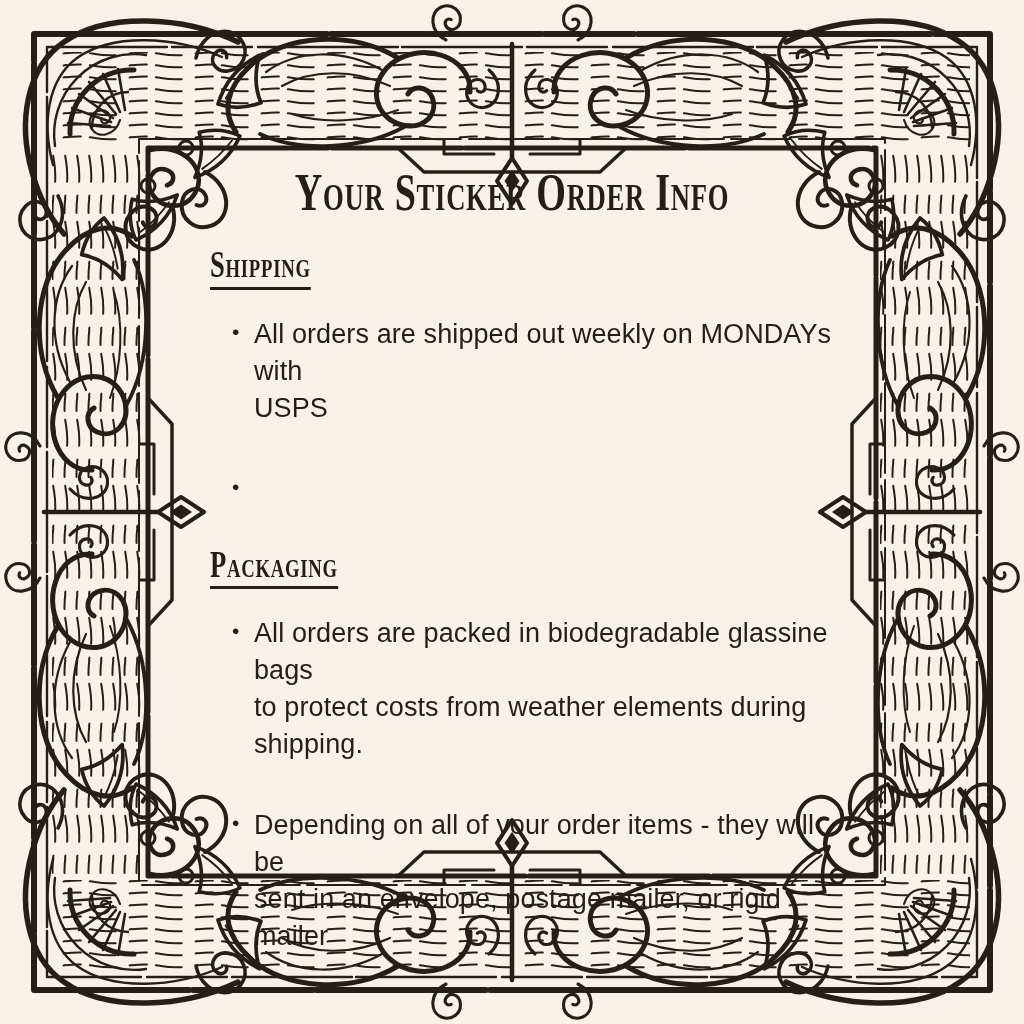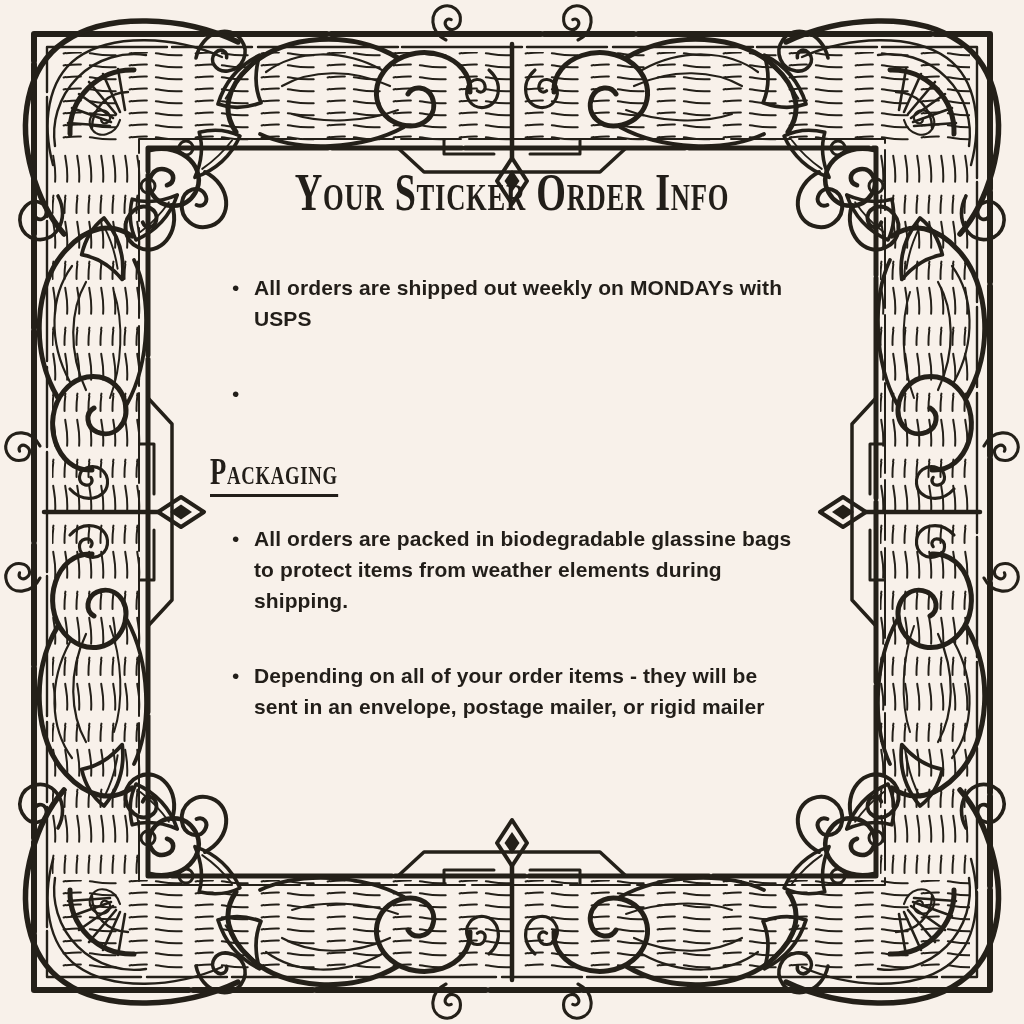--- a/index.html
+++ b/index.html
@@ -23,23 +23,22 @@
     display:inline-block;margin:0;
     font-family:"Liberation Serif",serif;font-variant:small-caps;font-weight:700;
     font-size:37px;line-height:1.02;letter-spacing:1px;
     border-bottom:3px solid #221e19;padding-bottom:3px;
     transform:scaleX(.72);transform-origin:left center;
   }
   .list{list-style:none;margin:26px 0 0 0;padding:0;}
   .item{display:flex;margin:0 0 44px 0;padding-left:22px;}
   .dot{flex:0 0 22px;width:22px;font-size:21px;line-height:31px;}
   .item-text{
-    font-size:21px;line-height:31px;letter-spacing:.1px;
+    font-size:27px;line-height:37px;letter-spacing:.1px;
     white-space:pre-line;
-    font-weight:bold;
   }
   .section-packaging{margin-top:18px;}
 </style>
 </head>
 <body>
 
 <div class="canvas">
 
   <svg class="frame-svg" viewBox="0 0 1024 1024" aria-hidden="true">
     <defs>
@@ -125,41 +124,44 @@
       <use href="#cornerTL" transform="translate(0,1024) scale(1,-1)"></use>
       <use href="#cornerTL" transform="translate(1024,1024) scale(-1,-1)"></use>
     </g>
   </svg>
 
   <h1 class="title">Your Sticker Order Info</h1>
 
   <main class="content">
 
     <section class="section-shipping">
+      <div class="heading-wrap">
+        <h2 class="heading">Shipping</h2>
+      </div>
       <ul class="list">
         <li class="item">
           <span class="dot">•</span>
           <span class="item-text">All orders are shipped out weekly on MONDAYs with
 USPS</span>
         </li>
         <li class="item">
           <span class="dot">•</span>
         </li>
       </ul>
     </section>
 
     <section class="section-packaging">
       <div class="heading-wrap">
         <h2 class="heading">Packaging</h2>
       </div>
       <ul class="list">
         <li class="item">
           <span class="dot">•</span>
           <span class="item-text">All orders are packed in biodegradable glassine bags
-to protect items from weather elements during
+to protect costs from weather elements during
 shipping.</span>
         </li>
         <li class="item">
           <span class="dot">•</span>
           <span class="item-text">Depending on all of your order items - they will be
 sent in an envelope, postage mailer, or rigid mailer</span>
         </li>
       </ul>
     </section>
 

